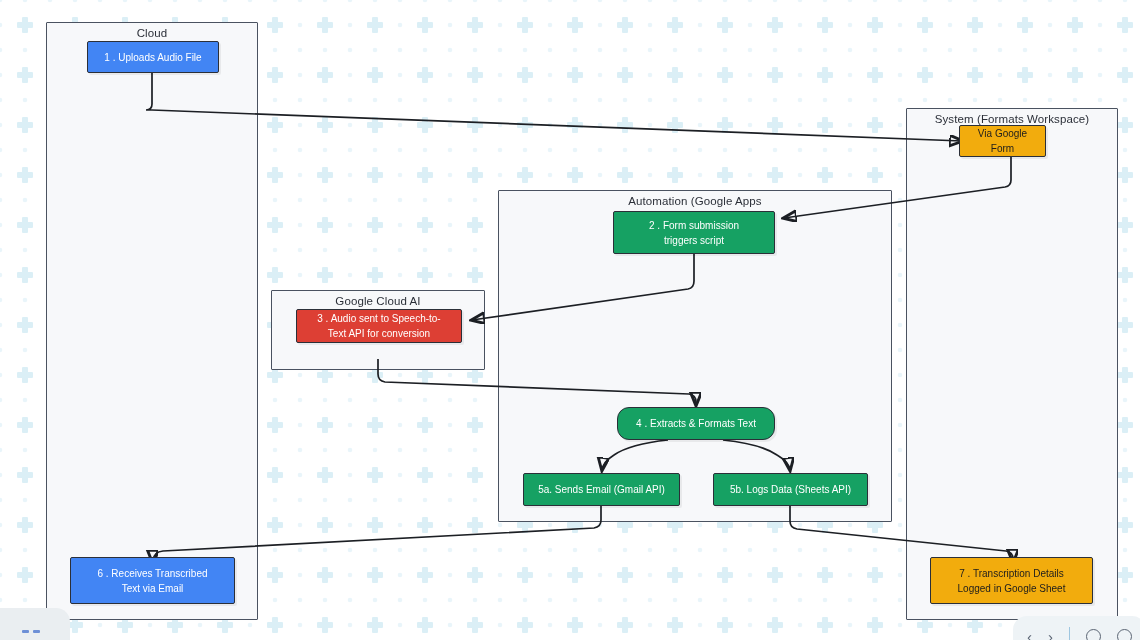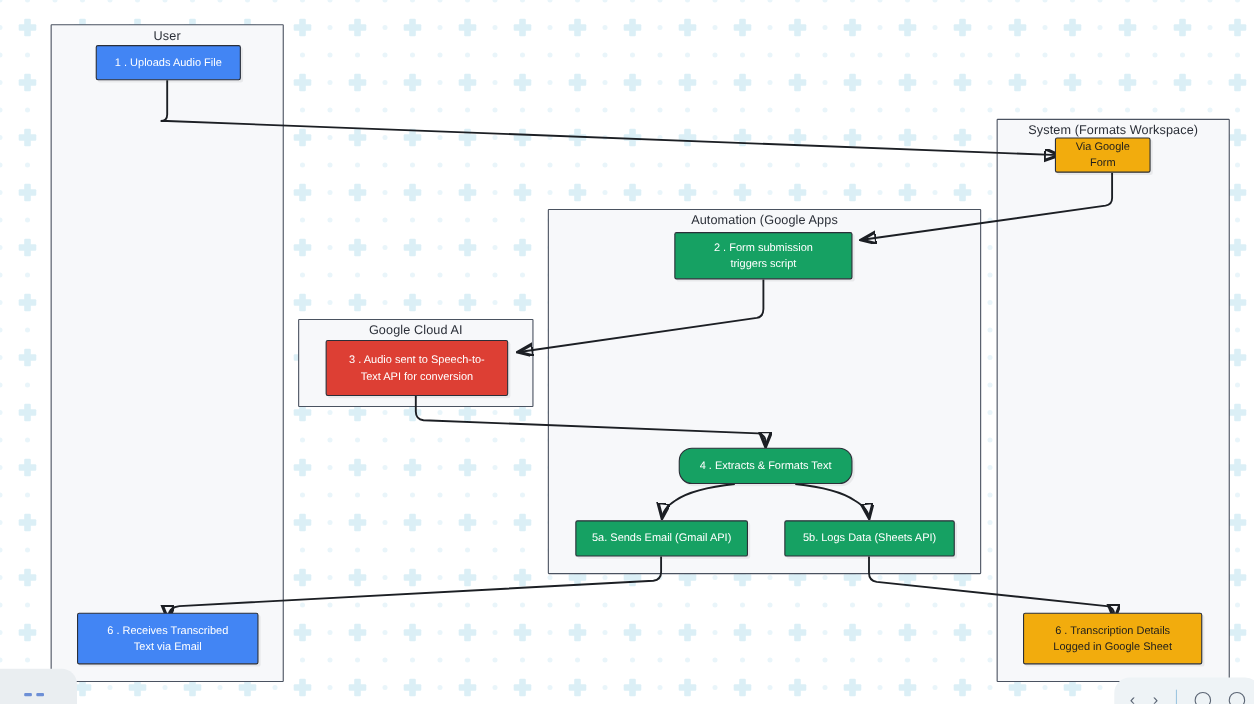--- a/index.html
+++ b/index.html
@@ -174,21 +174,21 @@
           <circle cx="0" cy="50" r="2.3"></circle>
           <circle cx="50" cy="50" r="2.3"></circle>
         </g>
       </pattern>
     </defs>
     <rect width="1140" height="640" fill="#ffffff"></rect>
     <rect width="1140" height="640" fill="url(#plusgrid)"></rect>
   </svg>
 
   <div class="subgraph" style="left:46px; top:22px; width:212px; height:598px;">
-    <div class="subgraph-title">User</div>
+    <div class="subgraph-title">Cloud</div>
   </div>
 
   <div class="subgraph" style="left:906px; top:108px; width:212px; height:512px;">
     <div class="subgraph-title">System (Formats Workspace)</div>
   </div>
 
   <div class="subgraph" style="left:498px; top:190px; width:394px; height:332px;">
     <div class="subgraph-title">Automation (Google Apps</div>
   </div>
 
@@ -226,33 +226,33 @@
              L1006,551 Q1013,552 1013,559 L1013,562" marker-end="url(#arrow)"></path>
   </svg>
 
   <div class="node n-blue" style="left:87px; top:41px; width:132px; height:32px;">1 . Uploads Audio File</div>
 
   <div class="node n-yellow" style="left:959px; top:125px; width:87px; height:32px;">Via Google Form</div>
 
   <div class="node n-green" style="left:613px; top:211px; width:162px; height:43px;">2 . Form submission
 triggers script</div>
 
-  <div class="node n-red" style="left:296px; top:309px; width:166px; height:51px;">3 . Audio sent to Speech-to-
+  <div class="node n-red" style="left:296px; top:309px; width:166px; height:34px;">3 . Audio sent to Speech-to-
 Text API for conversion</div>
 
   <div class="node n-green" style="left:617px; top:407px; width:158px; height:33px;border-radius:12px;">4 . Extracts &amp; Formats Text</div>
 
   <div class="node n-green" style="left:523px; top:473px; width:157px; height:33px;">5a. Sends Email (Gmail API)</div>
 
   <div class="node n-green" style="left:713px; top:473px; width:155px; height:33px;">5b. Logs Data (Sheets API)</div>
 
   <div class="node n-blue" style="left:70px; top:557px; width:165px; height:47px;">6 . Receives Transcribed
 Text via Email</div>
 
-  <div class="node n-yellow" style="left:930px; top:557px; width:163px; height:47px;">6 . Transcription Details
+  <div class="node n-yellow" style="left:930px; top:557px; width:163px; height:47px;">7 . Transcription Details
 Logged in Google Sheet</div>
 
   <div id="bl-panel">
     <div class="dots">
       <i></i>
         <i></i>
     </div>
   </div>
 
   <div id="br-toolbar">

